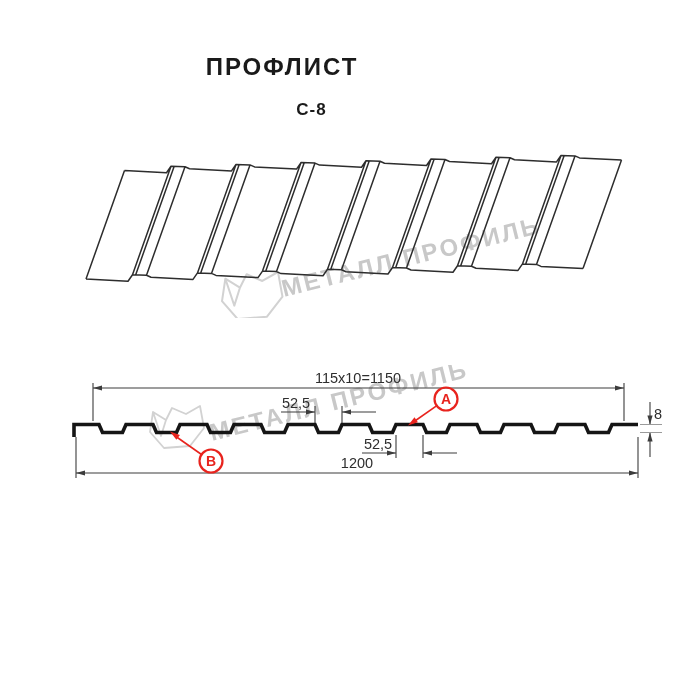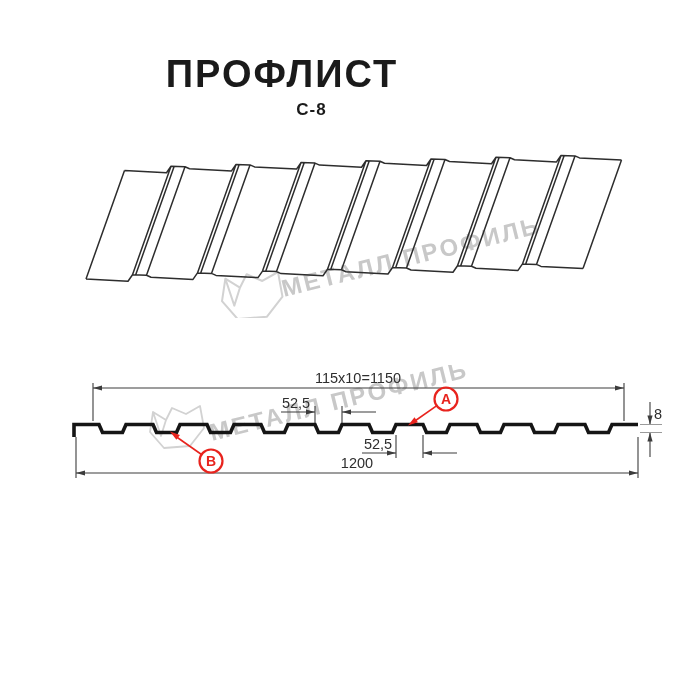--- a/index.html
+++ b/index.html
@@ -1,19 +1,19 @@
 <!DOCTYPE html>
 <html><head>
 <meta charset="utf-8">
 <style>
   html,body{margin:0;padding:0;background:#fff;}
   .page{position:relative;width:700px;height:700px;background:#ffffff;overflow:hidden;
         font-family:"Liberation Sans", sans-serif;}
   .title{position:absolute;top:53px;left:0;width:564px;text-align:center;
-         font-size:38px;font-weight:bold;letter-spacing:2px;color:#1a1a1a;}
+         font-size:24px;font-weight:bold;letter-spacing:2px;color:#1a1a1a;}
   .subtitle{position:absolute;top:100px;left:0;width:623px;text-align:center;
          font-size:17px;font-weight:bold;letter-spacing:1px;color:#1a1a1a;}
   .footer-note{position:absolute;top:614px;left:0;width:700px;text-align:center;
          font-size:16px;font-weight:bold;letter-spacing:0.4px;color:#3a3a3a;}
   svg{position:absolute;left:0;display:block;}
   #fig3d{top:138px;}
   #figdim{top:365px;}
   .sheet{fill:none;stroke:#2d2d2d;stroke-width:1.5;stroke-linejoin:round;}
   .wm-text{fill:#c8c8c8;font-family:"Liberation Sans",sans-serif;font-weight:bold;
            font-size:24px;letter-spacing:2.5px;}

